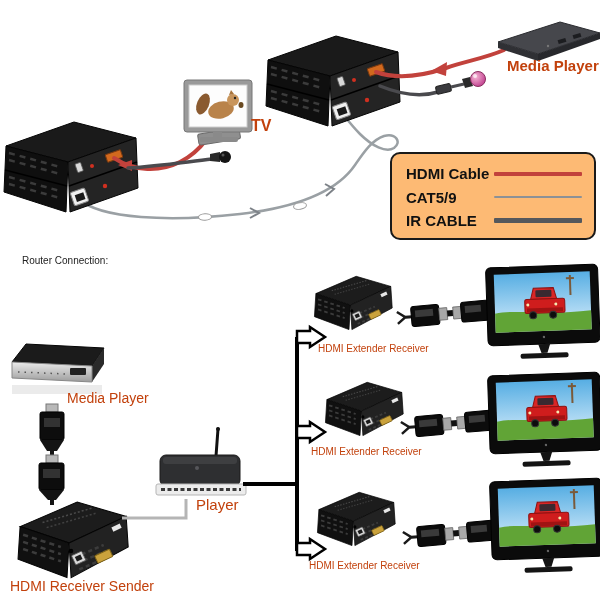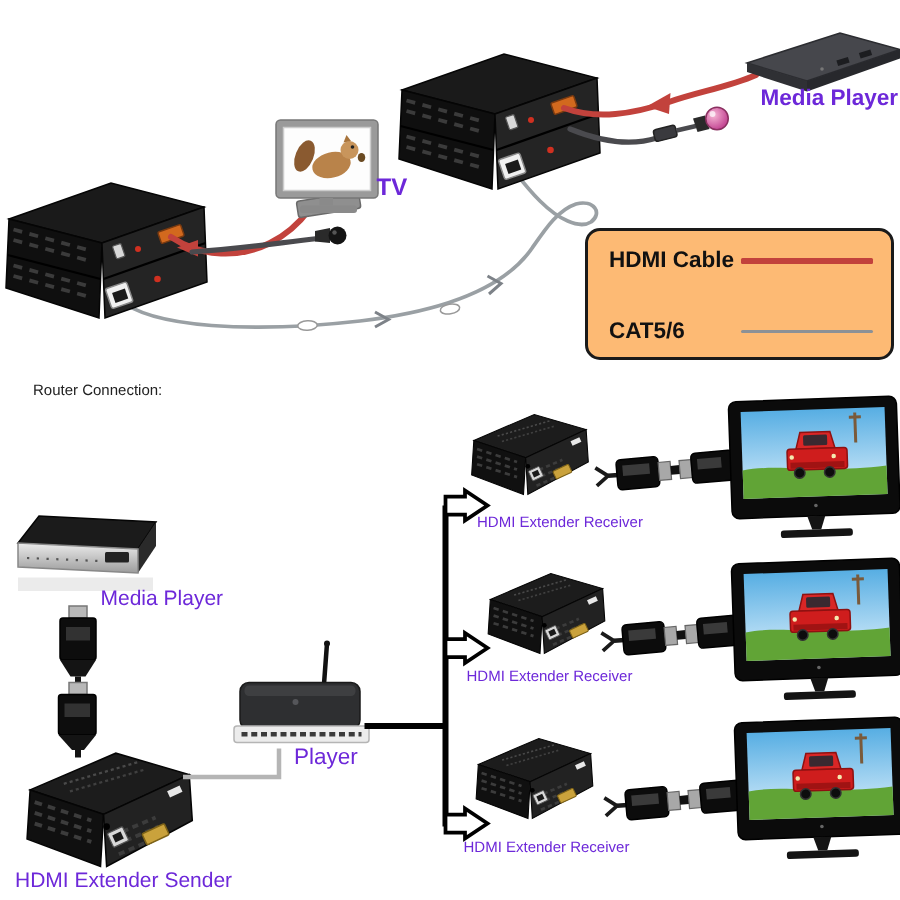--- a/index.html
+++ b/index.html
@@ -1,21 +1,21 @@
 <!DOCTYPE html>
 <html><head>
 <meta charset="utf-8">
 <style>
   html,body{margin:0;padding:0;background:#fff;}
   .canvas{
     position:relative;width:600px;height:600px;background:#ffffff;overflow:hidden;
     font-family:"Liberation Sans",sans-serif;color:#161616;
   }
   .canvas svg.layer{position:absolute;left:0;top:0;}
-  .lbl{position:absolute;white-space:nowrap;color:#6d28d9;}
+  .lbl{position:absolute;white-space:nowrap;color:#c2410c;}
   .lbl-bold{font-weight:bold;}
   .fs16{font-size:16px;} .fs15{font-size:15px;} .fs14{font-size:14px;} .fs13{font-size:10px;}
   
   .legend{
     position:absolute;left:390px;top:152px;width:206px;height:88px;box-sizing:border-box;
     border:2px solid #1a1a1a;border-radius:10px;background:#fdba74;
     padding:11px 12px 9px 14px;display:flex;flex-direction:column;justify-content:space-between;
   }
   .legend-row{display:flex;align-items:center;justify-content:space-between;}
   .legend-label{font-weight:bold;font-size:15px;color:#111;}
@@ -227,30 +227,34 @@
   <div class="lbl lbl-bold fs16" style="left:251px;top:117px;">TV</div>
 
   <div class="lbl lbl-bold fs15" style="left:507px;top:57px;">Media Player</div>
 
   <div class="legend">
     <div class="legend-row">
       <span class="legend-label">HDMI Cable</span>
       <span class="legend-line" style="background: rgb(194, 66, 60); height: 4px;"></span>
     </div>
     <div class="legend-row">
-      <span class="legend-label">CAT5/6</span>
+      <span class="legend-label">CAT5/9</span>
       <span class="legend-line" style="background: rgb(140, 145, 150); height: 2px;"></span>
     </div>
+    <div class="legend-row">
+      <span class="legend-label">IR CABLE</span>
+      <span class="legend-line" style="background: rgb(85, 88, 92); height: 5px;"></span>
+    </div>
   </div>
 
   <div class="lbl fs13" style="left:22px;top:255px;color:#222;">Router Connection:</div>
 
   <div class="lbl fs14" style="left:67px;top:390px;">Media Player</div>
 
-  <div class="lbl fs14" style="left:10px;top:578px;">HDMI Extender Sender</div>
+  <div class="lbl fs14" style="left:10px;top:578px;">HDMI Receiver Sender</div>
 
   <div class="lbl fs15" style="left:196px;top:496px;">Player</div>
 
   <div class="lbl fs13" style="left:318px;top:343px;">HDMI Extender Receiver</div>
 
   <div class="lbl fs13" style="left:311px;top:446px;">HDMI Extender Receiver</div>
 
   <div class="lbl fs13" style="left:309px;top:560px;">HDMI Extender Receiver</div>
 
 </div>

